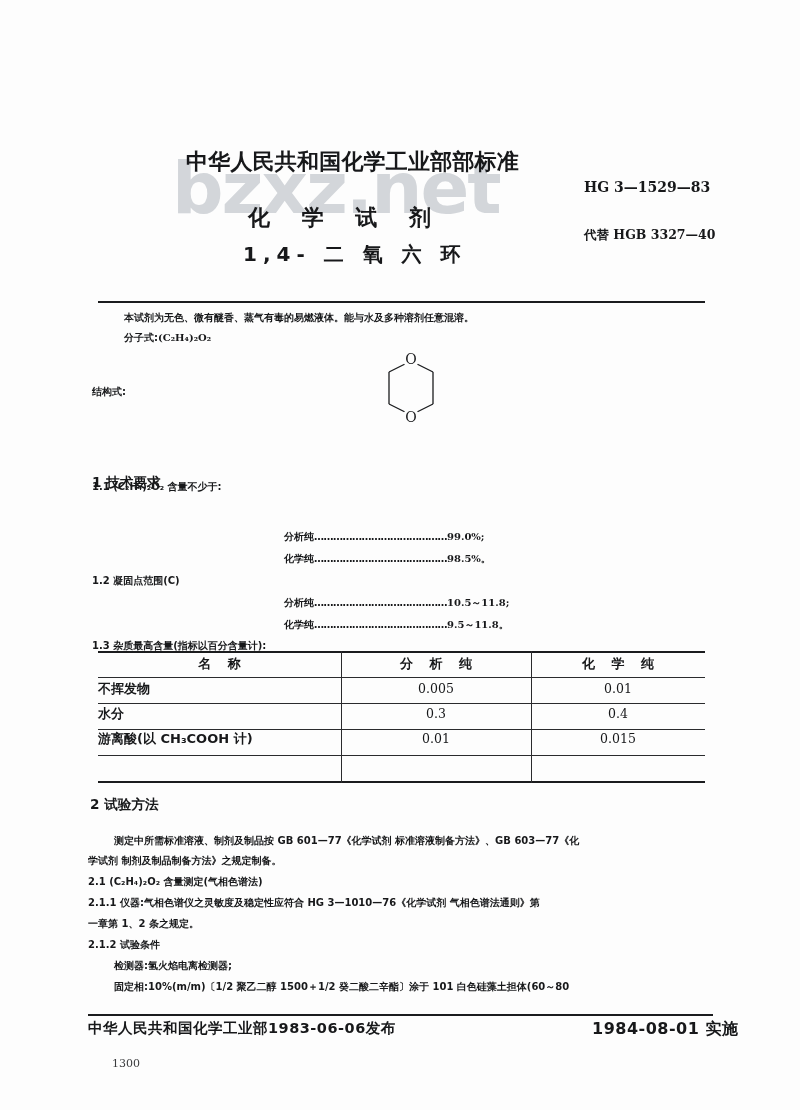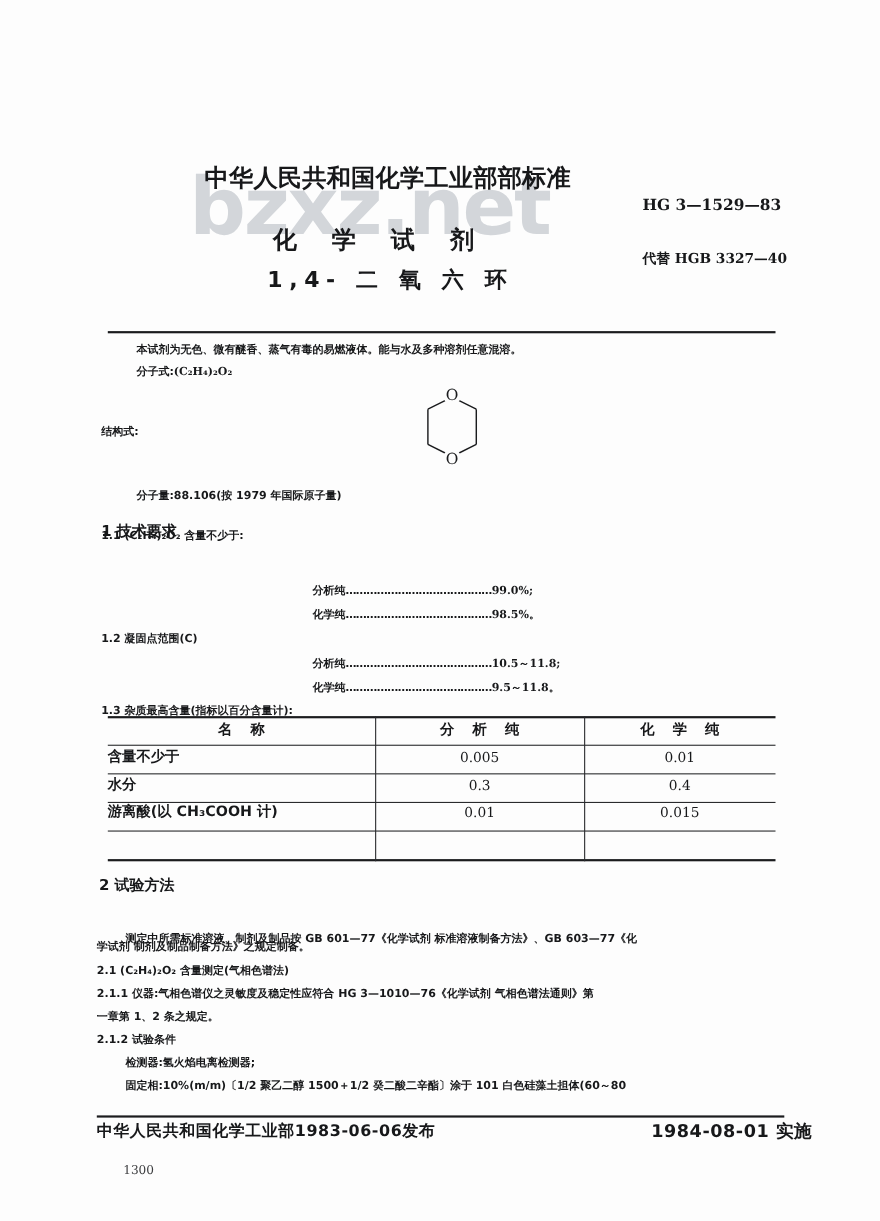--- a/index.html
+++ b/index.html
@@ -235,21 +235,20 @@
       <line x1="33" y1="67" x2="55" y2="56"></line>
       <line x1="55" y1="56" x2="55" y2="24"></line>
       <line x1="55" y1="24" x2="33" y2="13"></line>
     </g>
     <circle cx="33" cy="11" r="8.5" fill="#fdfdfd"></circle>
     <circle cx="33" cy="69" r="8.5" fill="#fdfdfd"></circle>
     <text x="33" y="16" text-anchor="middle" font-family="DejaVu Serif, serif" font-size="14" fill="#1b1c1e">O</text>
     <text x="33" y="74" text-anchor="middle" font-family="DejaVu Serif, serif" font-size="14" fill="#1b1c1e">O</text>
   </svg>
 
-  <div class="ln" style="left:124px; top:444px;">分子量:88.106(按 1979 年国际原子量)</div>
 
   <div class="ln sec-head" style="left:92px; top:474px;">1  技术要求</div>
 
   <div class="ln" style="left:92px; top:480px;">1.1  (C₂H₄)₂O₂ 含量不少于:</div>
   <div class="ln" style="left:284px; top:530px;"><span>分析纯</span><span class="leader">……………………………………</span><span class="num">99.0%;</span></div>
   <div class="ln" style="left:284px; top:552px;"><span>化学纯</span><span class="leader">……………………………………</span><span class="num">98.5%。</span></div>
 
   <div class="ln" style="left:92px; top:574px;">1.2  凝固点范围(C)</div>
   <div class="ln" style="left:284px; top:596px;"><span>分析纯</span><span class="leader">……………………………………</span><span class="num">10.5～11.8;</span></div>
   <div class="ln" style="left:284px; top:618px;"><span>化学纯</span><span class="leader">……………………………………</span><span class="num">9.5～11.8。</span></div>
@@ -268,40 +267,40 @@
   <table id="imp-table">
     <thead>
       <tr>
         <th class="cell col-name thead-c">名        称</th>
         <th class="cell col-ar thead-c">分  析  纯</th>
         <th class="cell col-cp thead-c">化  学  纯</th>
       </tr>
     </thead>
     <tbody>
       <tr>
-        <td class="cell tname-row">含量不少于</td>
+        <td class="cell tname-row">不挥发物</td>
         <td class="cell tcenter">0.005</td>
         <td class="cell tcenter">0.01</td>
       </tr>
       <tr>
         <td class="cell tname-row">水分</td>
         <td class="cell tcenter">0.3</td>
         <td class="cell tcenter">0.4</td>
       </tr>
       <tr>
         <td class="cell tname-row">游离酸(以 CH₃COOH 计)</td>
         <td class="cell tcenter">0.01</td>
         <td class="cell tcenter">0.015</td>
       </tr>
     </tbody>
   </table>
 
   <div class="ln sec-head" style="left:90px; top:796px;">2  试验方法</div>
 
-  <div class="ln" style="left:114px; top:834px;margin-top:12px;">测定中所需标准溶液、制剂及制品按 GB 601—77《化学试剂   标准溶液制备方法》、GB 603—77《化</div>
+  <div class="ln" style="left:114px; top:834px;">测定中所需标准溶液、制剂及制品按 GB 601—77《化学试剂   标准溶液制备方法》、GB 603—77《化</div>
   <div class="ln" style="left:88px; top:854px;">学试剂   制剂及制品制备方法》之规定制备。</div>
 
   <div class="ln" style="left:88px; top:875px;">2.1  (C₂H₄)₂O₂ 含量测定(气相色谱法)</div>
   <div class="ln" style="left:88px; top:896px;">2.1.1  仪器:气相色谱仪之灵敏度及稳定性应符合 HG 3—1010—76《化学试剂   气相色谱法通则》第</div>
   <div class="ln" style="left:88px; top:917px;">一章第 1、2 条之规定。</div>
   <div class="ln" style="left:88px; top:938px;">2.1.2  试验条件</div>
   <div class="ln" style="left:114px; top:959px;">检测器:氢火焰电离检测器;</div>
   <div class="ln" style="left:114px; top:980px;">固定相:10%(m/m)〔1/2 聚乙二醇 1500＋1/2 癸二酸二辛酯〕涂于 101 白色硅藻土担体(60～80</div>
 
   <div class="rule-bottom"></div>

